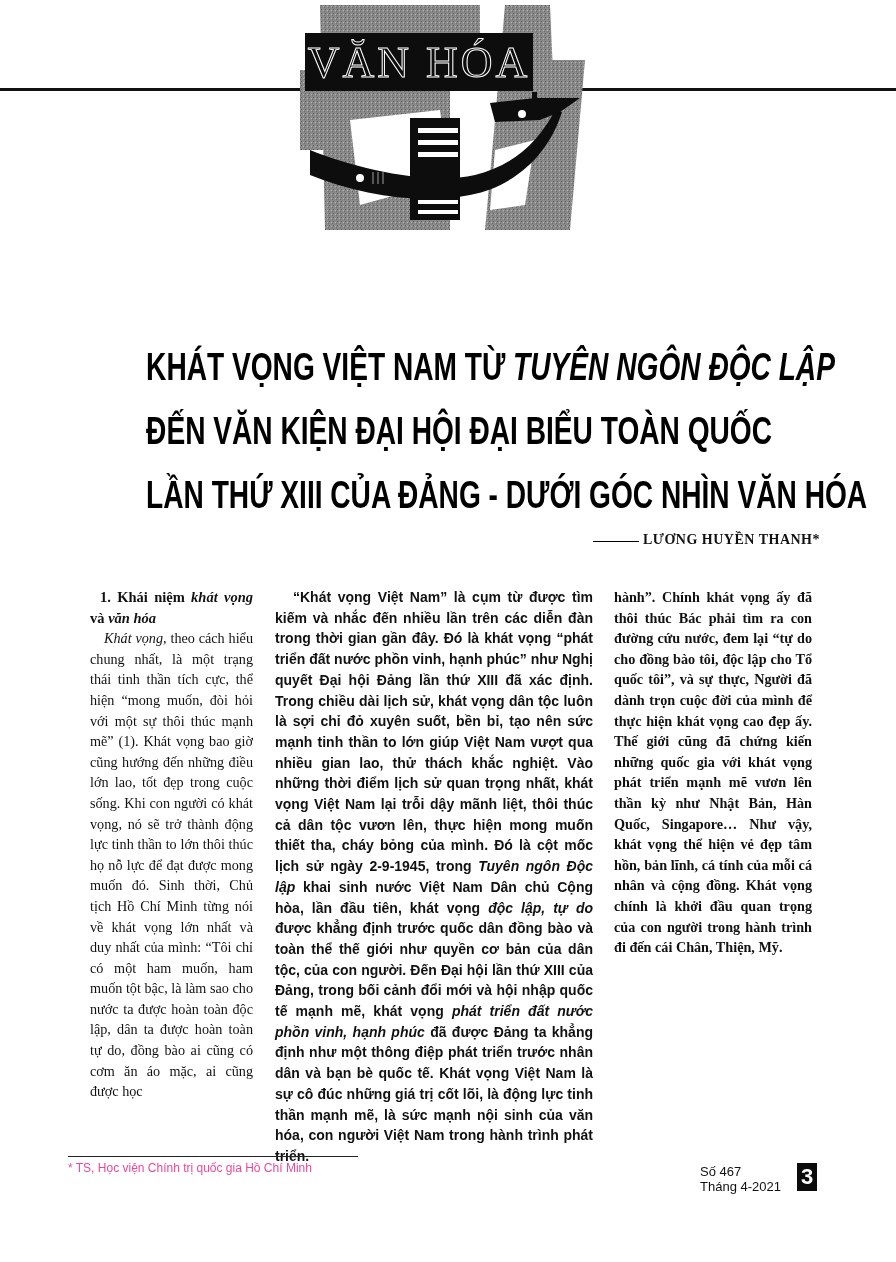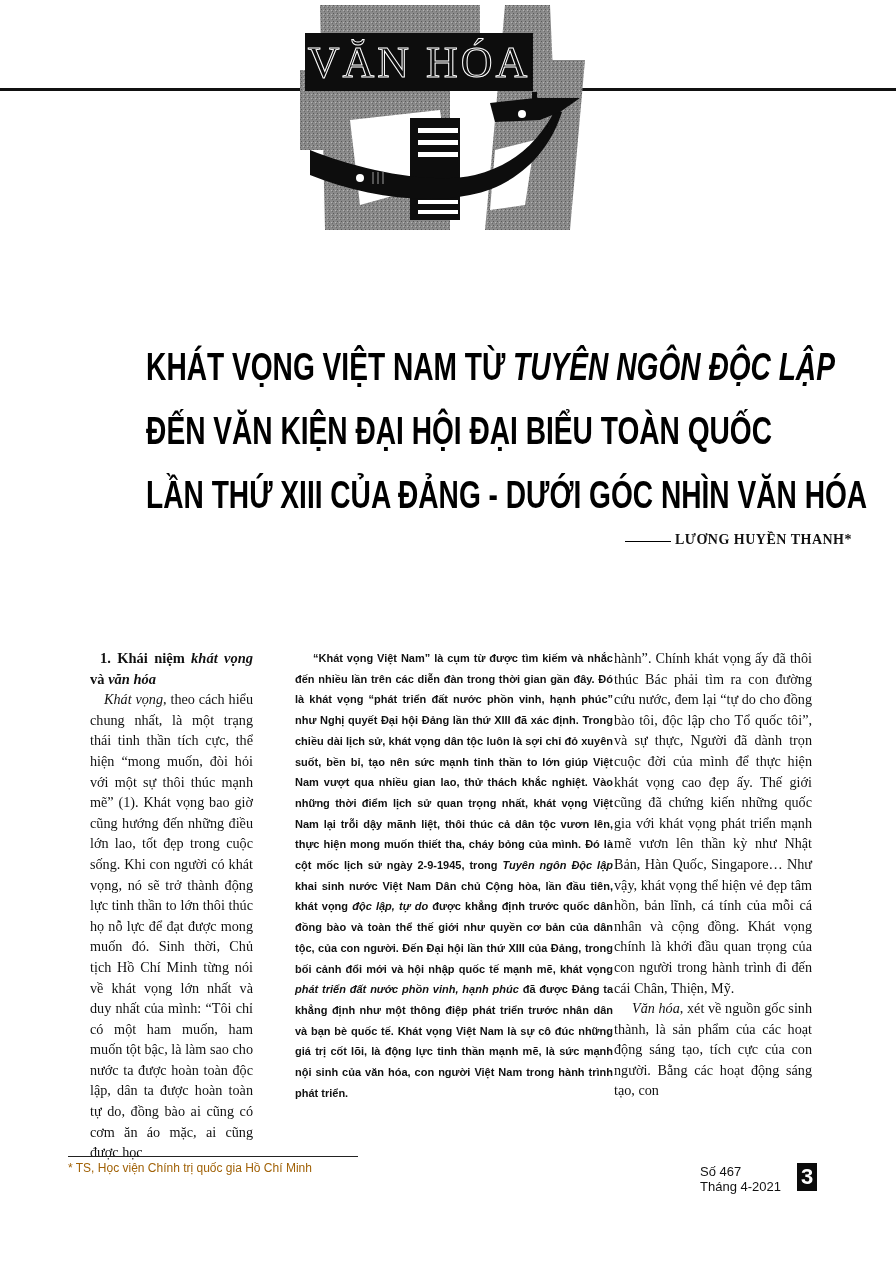--- a/index.html
+++ b/index.html
@@ -22,49 +22,49 @@
     }
     .title {
       position: absolute; left: 40px; top: 335px; width: 816px; text-align: center;
       font-family: "Liberation Sans", sans-serif; font-weight: 700; font-size: 38px;
       line-height: 64px; color: #000; transform: scaleX(0.74); transform-origin: center top;
       letter-spacing: 0px;
     }
     .title .line { display: block; white-space: nowrap; }
     .title em { font-style: italic; }
     .author {
-      position: absolute; left: 592px; top: 532px; width: 260px; text-align: right;
+      position: absolute; left: 560px; top: 532px; width: 260px; text-align: right;
       font-family: "Liberation Serif", serif; font-weight: 700; font-size: 14px; letter-spacing: 0.5px;
     }
     .author .dash { display: inline-block; width: 46px; border-bottom: 1px solid #000; margin-right: 4px; vertical-align: 2px; }
     .col {
-      position: absolute; top: 648px; font-size: 14.2px; line-height: 20.6px; text-align: justify;
+      position: absolute; top: 587px; font-size: 14.2px; line-height: 20.6px; text-align: justify;
     }
     .col p { margin: 0; text-indent: 14px; }
     .col1 { left: 90px; width: 163px; font-family: "Liberation Serif", serif; }
     .col1 h2 {
       margin: 0; font-size: 14.5px; font-weight: 700; line-height: 20.6px; text-align: justify;
       text-indent: 10px;
     }
     .col1 h2 em { font-style: italic; }
     .col2 {
       left: 275px; width: 318px; font-family: "Liberation Sans", sans-serif; font-weight: 700;
-      font-size: 11px; line-height: 20.7px; margin-left: 20px;
+      font-size: 14px; line-height: 20.7px;
     }
     .col2 p { text-indent: 18px; }
-    .col3 { left: 614px; width: 198px; font-family: "Liberation Serif", serif; }
+    .col3 { left: 614px; width: 198px; font-family: "Liberation Serif", serif; font-weight: bold; }
     .col3 p.cont { text-indent: 0; }
     .col3 p.new { text-indent: 18px; }
     em { font-style: italic; }
     .footnote-rule {
       position: absolute; left: 68px; top: 1156px; width: 290px; border-top: 1px solid #222;
     }
     .footnote {
       position: absolute; left: 68px; top: 1161px; font-family: "Liberation Sans", sans-serif;
-      font-size: 12px; color: #a16207;
+      font-size: 12px; color: #ec4899;
     }
     .issue {
       position: absolute; left: 700px; top: 1164px; width: 96px; text-align: left;
       font-family: "Liberation Sans", sans-serif; font-size: 13px; line-height: 15px;
     }
     .page-num {
       position: absolute; left: 797px; top: 1163px; width: 20px; height: 28px; background: #0b0b0b;
       color: #fff; font-family: "Liberation Sans", sans-serif; font-weight: 700; font-size: 22px;
       display: flex; align-items: center; justify-content: center;
     }
@@ -135,21 +135,20 @@
   <h2><span>1. Khái niệm </span><em>khát vọng</em><span> và </span><em>văn hóa</em></h2>
   <p><em>Khát vọng</em><span>, theo cách hiểu chung nhất, là một trạng thái tinh thần tích cực, thể hiện “mong muốn, đòi hỏi với một sự thôi thúc mạnh mẽ” (1). Khát vọng bao giờ cũng hướng đến những điều lớn lao, tốt đẹp trong cuộc sống. Khi con người có khát vọng, nó sẽ trở thành động lực tinh thần to lớn thôi thúc họ nỗ lực để đạt được mong muốn đó. Sinh thời, Chủ tịch Hồ Chí Minh từng nói về khát vọng lớn nhất và duy nhất của mình: “Tôi chỉ có một ham muốn, ham muốn tột bậc, là làm sao cho nước ta được hoàn toàn độc lập, dân ta được hoàn toàn tự do, đồng bào ai cũng có cơm ăn áo mặc, ai cũng được học</span></p>
 </div>
 
 <div class="col col2">
   <p><span>“Khát vọng Việt Nam” là cụm từ được tìm kiếm và nhắc đến nhiều lần trên các diễn đàn trong thời gian gần đây. Đó là khát vọng “phát triển đất nước phồn vinh, hạnh phúc” như Nghị quyết Đại hội Đảng lần thứ XIII đã xác định. Trong chiều dài lịch sử, khát vọng dân tộc luôn là sợi chỉ đỏ xuyên suốt, bền bỉ, tạo nên sức mạnh tinh thần to lớn giúp Việt Nam vượt qua nhiều gian lao, thử thách khắc nghiệt. Vào những thời điểm lịch sử quan trọng nhất, khát vọng Việt Nam lại trỗi dậy mãnh liệt, thôi thúc cả dân tộc vươn lên, thực hiện mong muốn thiết tha, cháy bỏng của mình. Đó là cột mốc lịch sử ngày 2-9-1945, trong </span><em>Tuyên ngôn Độc lập</em><span> khai sinh nước Việt Nam Dân chủ Cộng hòa, lần đầu tiên, khát vọng </span><em>độc lập, tự do</em><span> được khẳng định trước quốc dân đồng bào và toàn thể thế giới như quyền cơ bản của dân tộc, của con người. Đến Đại hội lần thứ XIII của Đảng, trong bối cảnh đổi mới và hội nhập quốc tế mạnh mẽ, khát vọng </span><em>phát triển đất nước phồn vinh, hạnh phúc</em><span> đã được Đảng ta khẳng định như một thông điệp phát triển trước nhân dân và bạn bè quốc tế. Khát vọng Việt Nam là sự cô đúc những giá trị cốt lõi, là động lực tinh thần mạnh mẽ, là sức mạnh nội sinh của văn hóa, con người Việt Nam trong hành trình phát triển.</span></p>
 </div>
 
 <div class="col col3">
   <p class="cont">hành”. Chính khát vọng ấy đã thôi thúc Bác phải tìm ra con đường cứu nước, đem lại “tự do cho đồng bào tôi, độc lập cho Tổ quốc tôi”, và sự thực, Người đã dành trọn cuộc đời của mình để thực hiện khát vọng cao đẹp ấy. Thế giới cũng đã chứng kiến những quốc gia với khát vọng phát triển mạnh mẽ vươn lên thần kỳ như Nhật Bản, Hàn Quốc, Singapore… Như vậy, khát vọng thể hiện vẻ đẹp tâm hồn, bản lĩnh, cá tính của mỗi cá nhân và cộng đồng. Khát vọng chính là khởi đầu quan trọng của con người trong hành trình đi đến cái Chân, Thiện, Mỹ.</p>
-  <p class="new"><em>Văn hóa</em><span>, xét về nguồn gốc sinh thành, là sản phẩm của các hoạt động sáng tạo, tích cực của con người. Bằng các hoạt động sáng tạo, con</span></p>
 </div>
 
 <div class="footnote-rule"></div>
 <div class="footnote">* TS, Học viện Chính trị quốc gia Hồ Chí Minh</div>
 
 <div class="issue">
   <div>Số 467</div>
   <div>Tháng 4-2021</div>
 </div>
 <div class="page-num">3</div>

